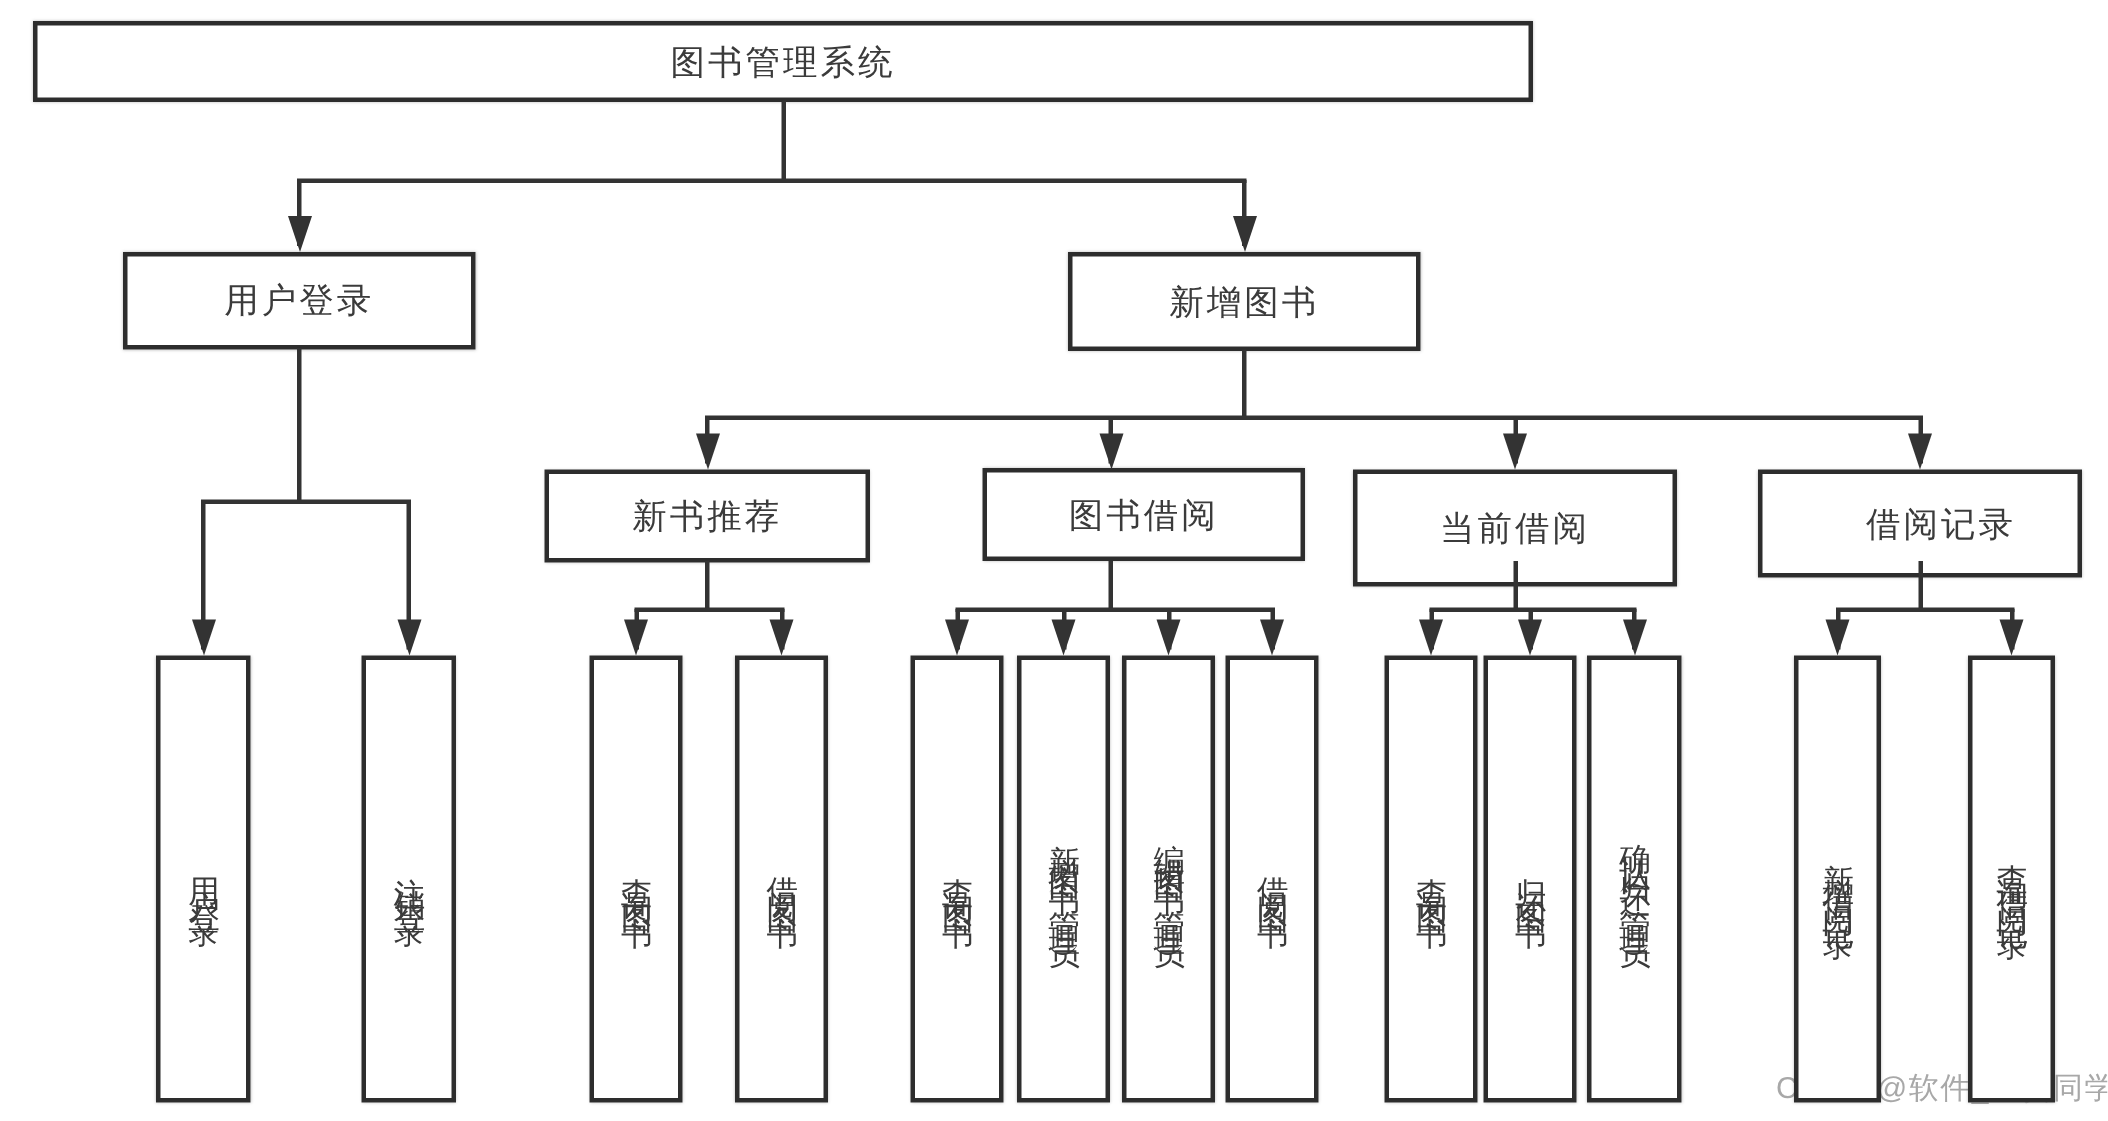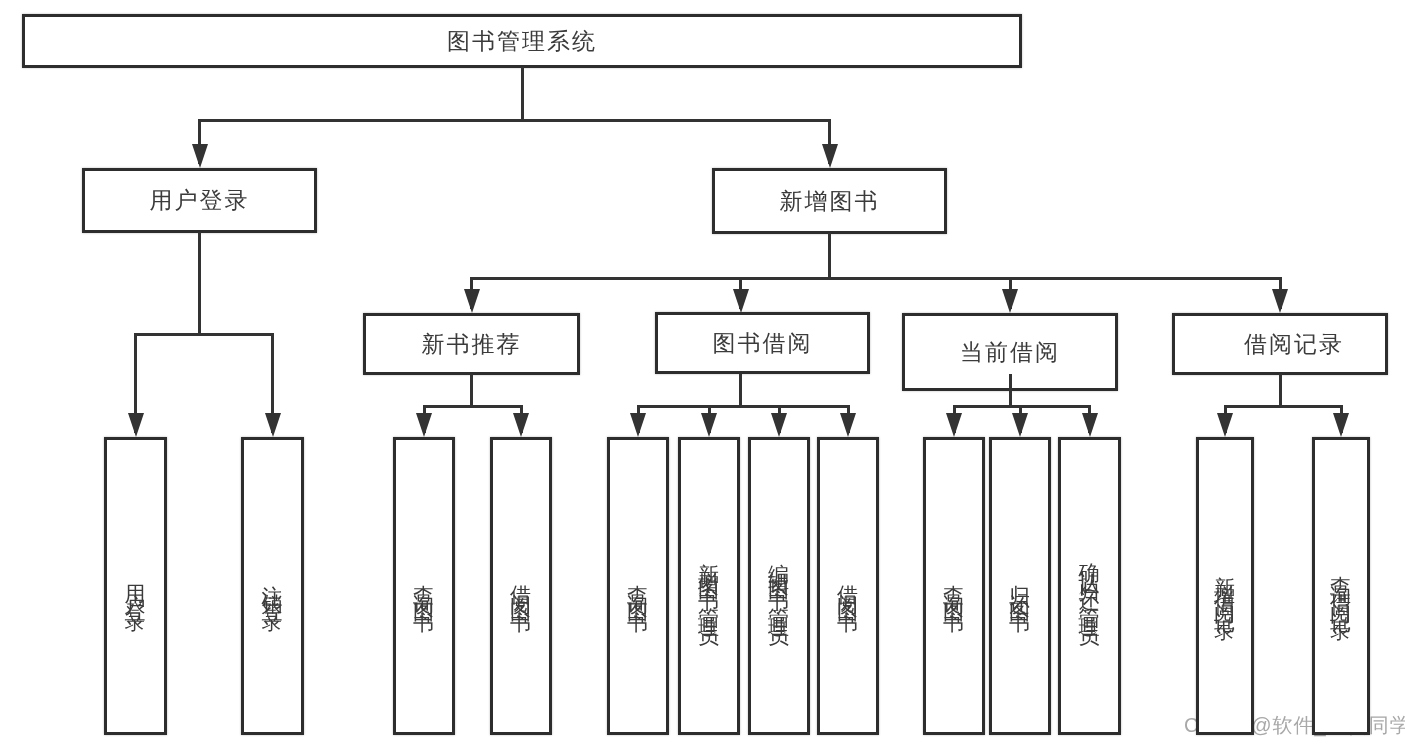--- a/index.html
+++ b/index.html
@@ -74,21 +74,21 @@
     </div>
     <div class="node" style="left: 363px; top: 313px; width: 217px; height: 62px;">
       <span class="node-label">新书推荐</span>
     </div>
     <div class="node" style="left: 633px; top: 312px; width: 215px; height: 62px; margin-left: 22px;">
       <span class="node-label">图书借阅</span>
     </div>
     <div class="node" style="left: 902px; top: 313px; width: 216px; height: 78px;">
       <span class="node-label">当前借阅</span>
     </div>
-    <div class="node" style="left: 1172px; top: 313px; width: 216px; height: 62px; padding-left: 28px;">
+    <div class="node" style="left: 1172px; top: 313px; width: 216px; height: 72px; padding-left: 28px;">
       <span class="node-label">借阅记录</span>
     </div>
     <div class="node vertical" style="left: 104px; top: 437px; width: 63px; height: 298px;">
       <span class="node-label">用户登录</span>
     </div>
     <div class="node vertical" style="left: 241px; top: 437px; width: 63px; height: 298px;">
       <span class="node-label">注销登录</span>
     </div>
     <div class="node vertical" style="left: 393px; top: 437px; width: 62px; height: 298px;">
       <span class="node-label">查询图书</span>

